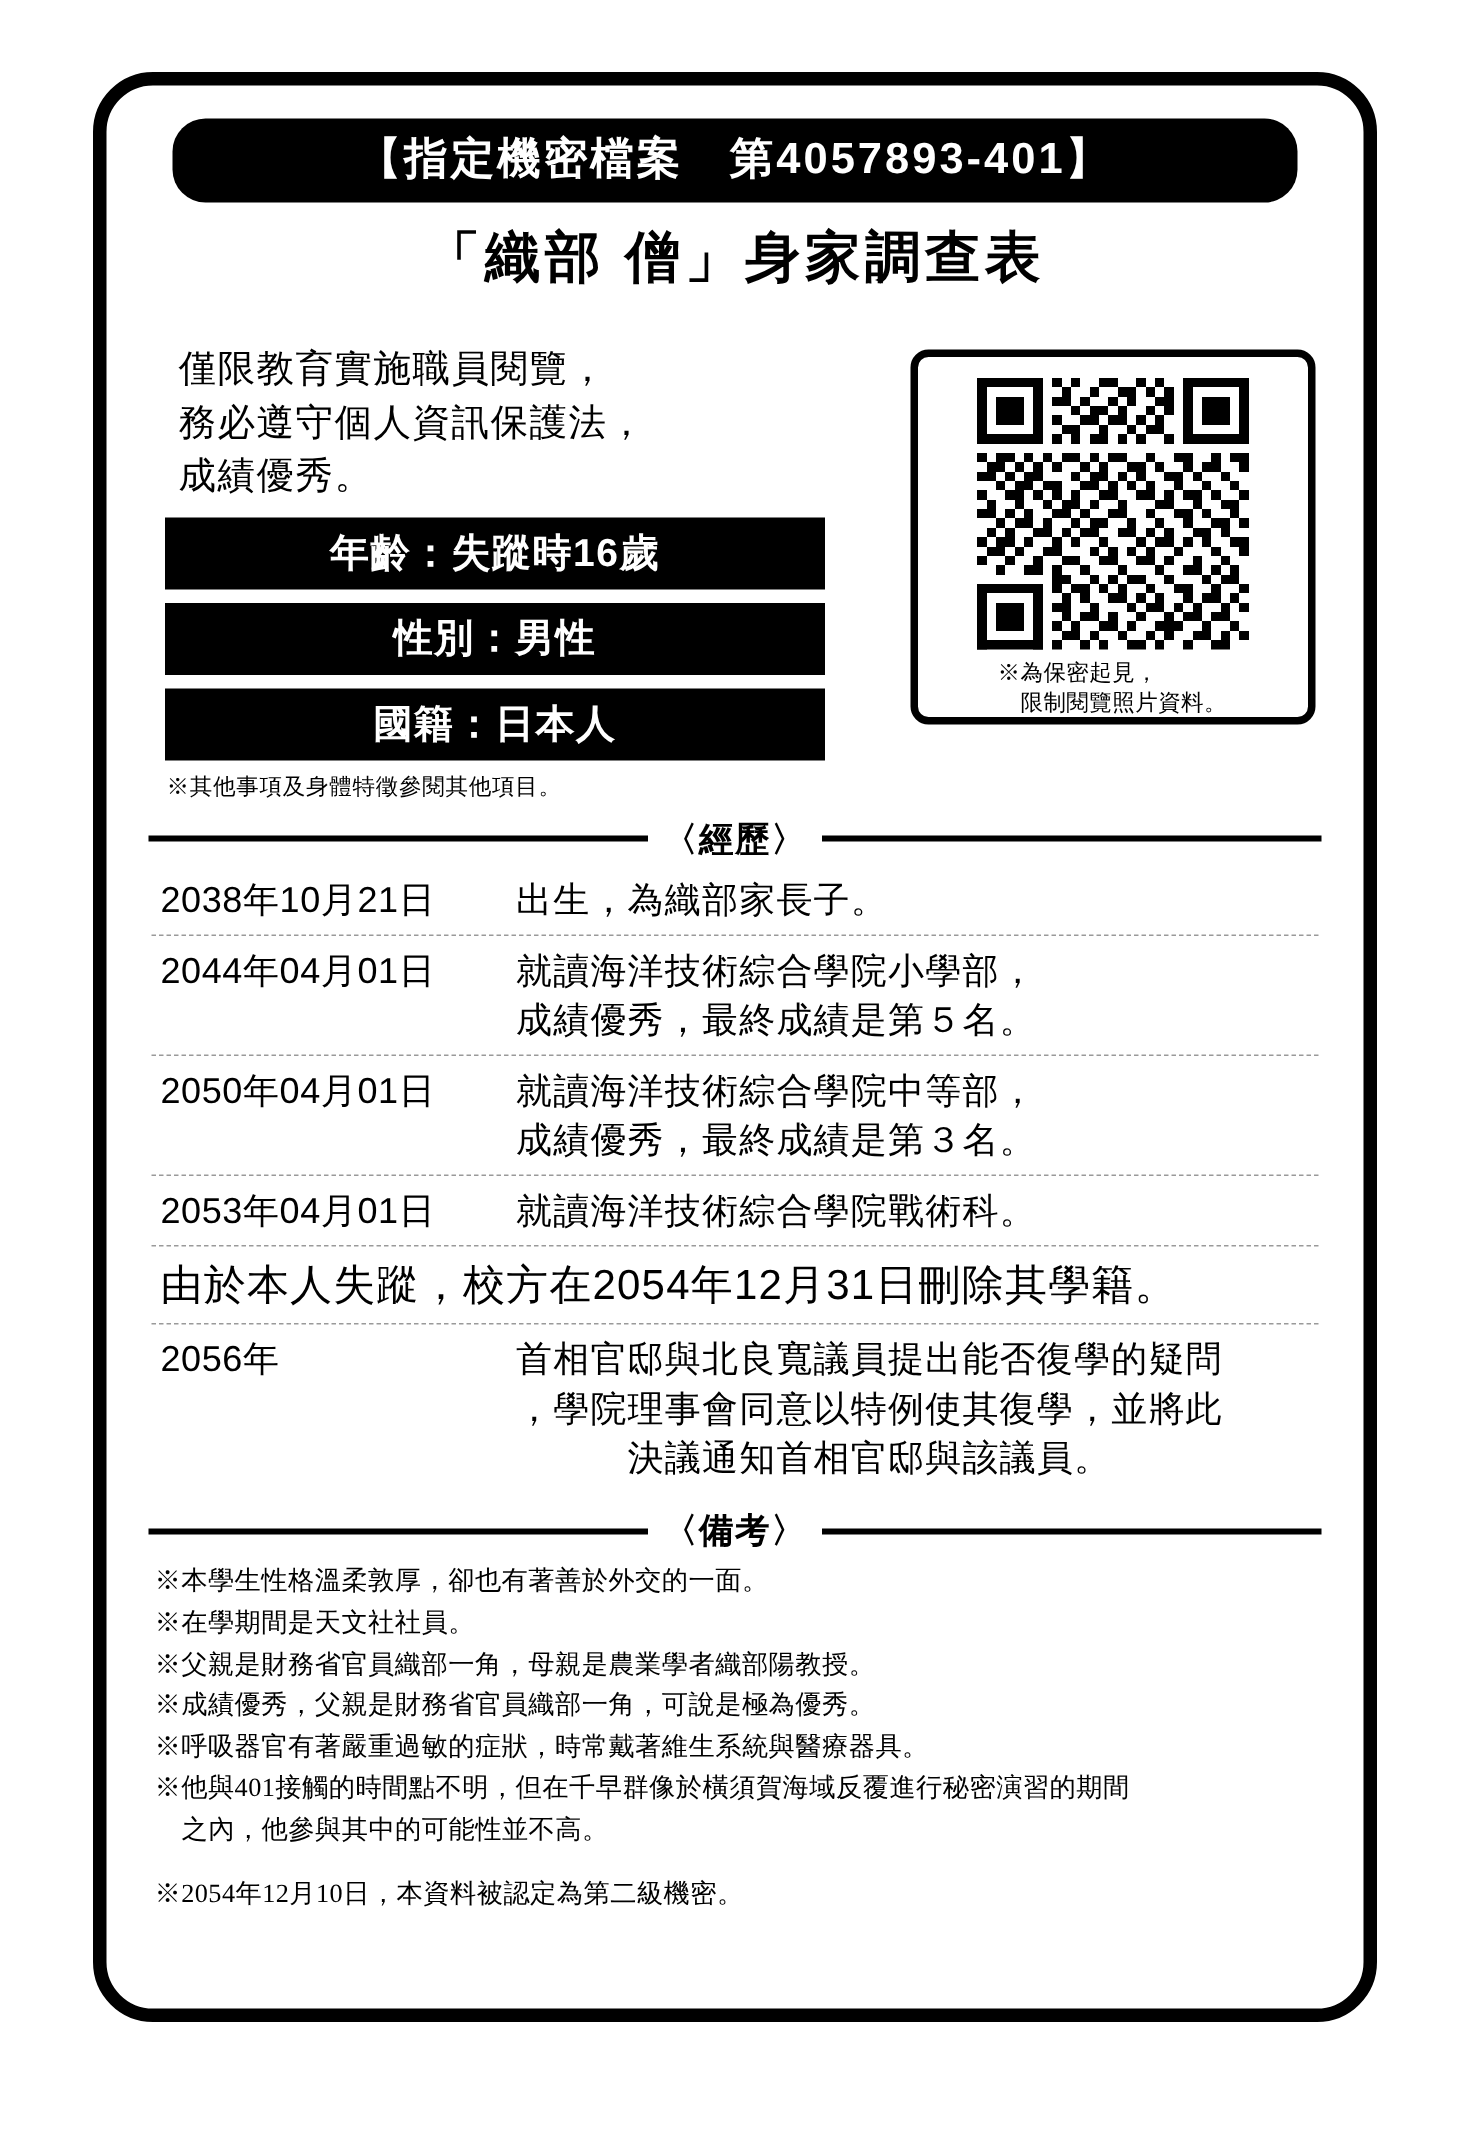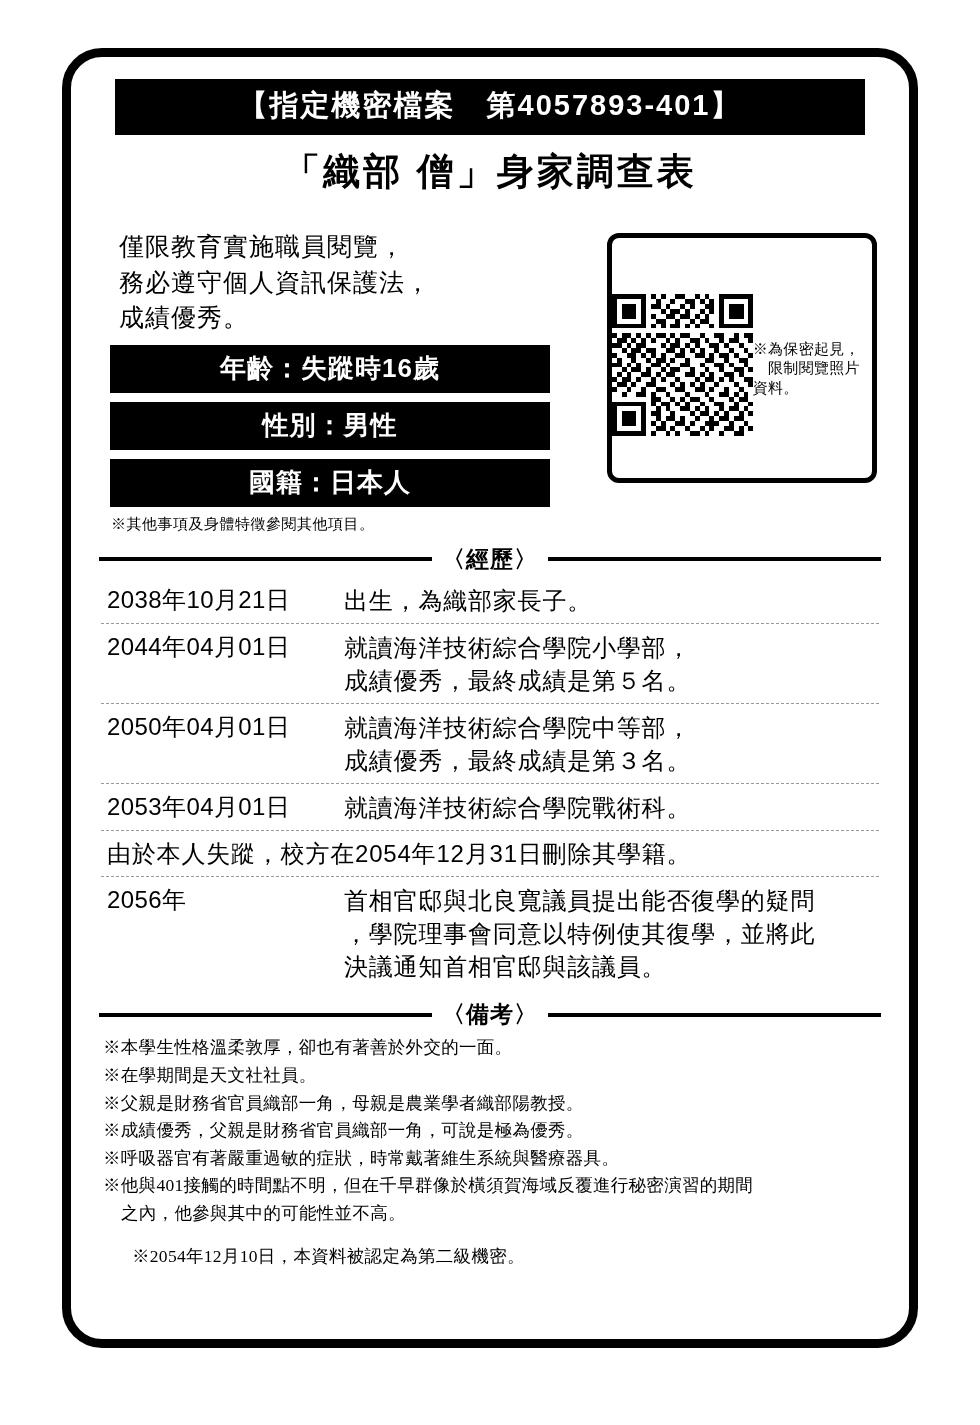--- a/index.html
+++ b/index.html
@@ -42,20 +42,21 @@
   
   .titlebar {
     background: #000;
     color: #fff;
     text-align: center;
     font-weight: bold;
     font-size: 29px;
     letter-spacing: 2px;
     padding: 7px 0 9px 0;
     margin: 6px 22px 0 22px;
+    border-radius: 22px;
   }
   .maintitle {
     text-align: center;
     font-weight: bold;
     font-size: 37px;
     letter-spacing: 3px;
     margin-top: 12px;
   }
 
   
@@ -99,21 +100,21 @@
     align-items: center;
     padding-top: 4px;
   }
   .qrbox {
     border: 5px solid #000;
     border-radius: 12px;
     width: 270px;
     height: 250px;
     box-sizing: border-box;
     display: flex;
-    flex-direction: row;
+    flex-direction: column;
     align-items: center;
     justify-content: flex-start;
     padding-top: 14px;
   }
   .qr {
     width: 182px;
     height: 182px;
     display: block;
   }
   .qrcaption {
@@ -157,37 +158,38 @@
     font-size: 24px;
     letter-spacing: 0.4px;
     padding-left: 6px;
     box-sizing: border-box;
     flex-shrink: 0;
   }
   .hdesc {
     font-size: 24px;
     line-height: 1.38;
     letter-spacing: 0.8px;
+    text-align: center;
   }
   .hfull {
-    font-size: 24px;
+    font-size: 28px;
     letter-spacing: 0.8px;
     padding-left: 6px;
   }
 
   
   .remarks {
     margin: 4px 10px 0 10px;
     font-size: 17.5px;
     line-height: 1.52;
     letter-spacing: 0.3px;
   }
   .remarks .r { margin-top: 1px; font-family: Liberation Serif, serif; }
   .remarks .indent { padding-left: 18px; }
-  .remarks .last { margin-top: 16px; margin-left: 29px; }
+  .remarks .last { margin-top: 16px; }
 </style>
 </head>
 <body>
 
 <div class="page">
   <div class="card">
     <div class="inner">
 
       <div class="titlebar">【指定機密檔案　第4057893-401】</div>
       <div class="maintitle">「織部 僧」身家調查表</div>

